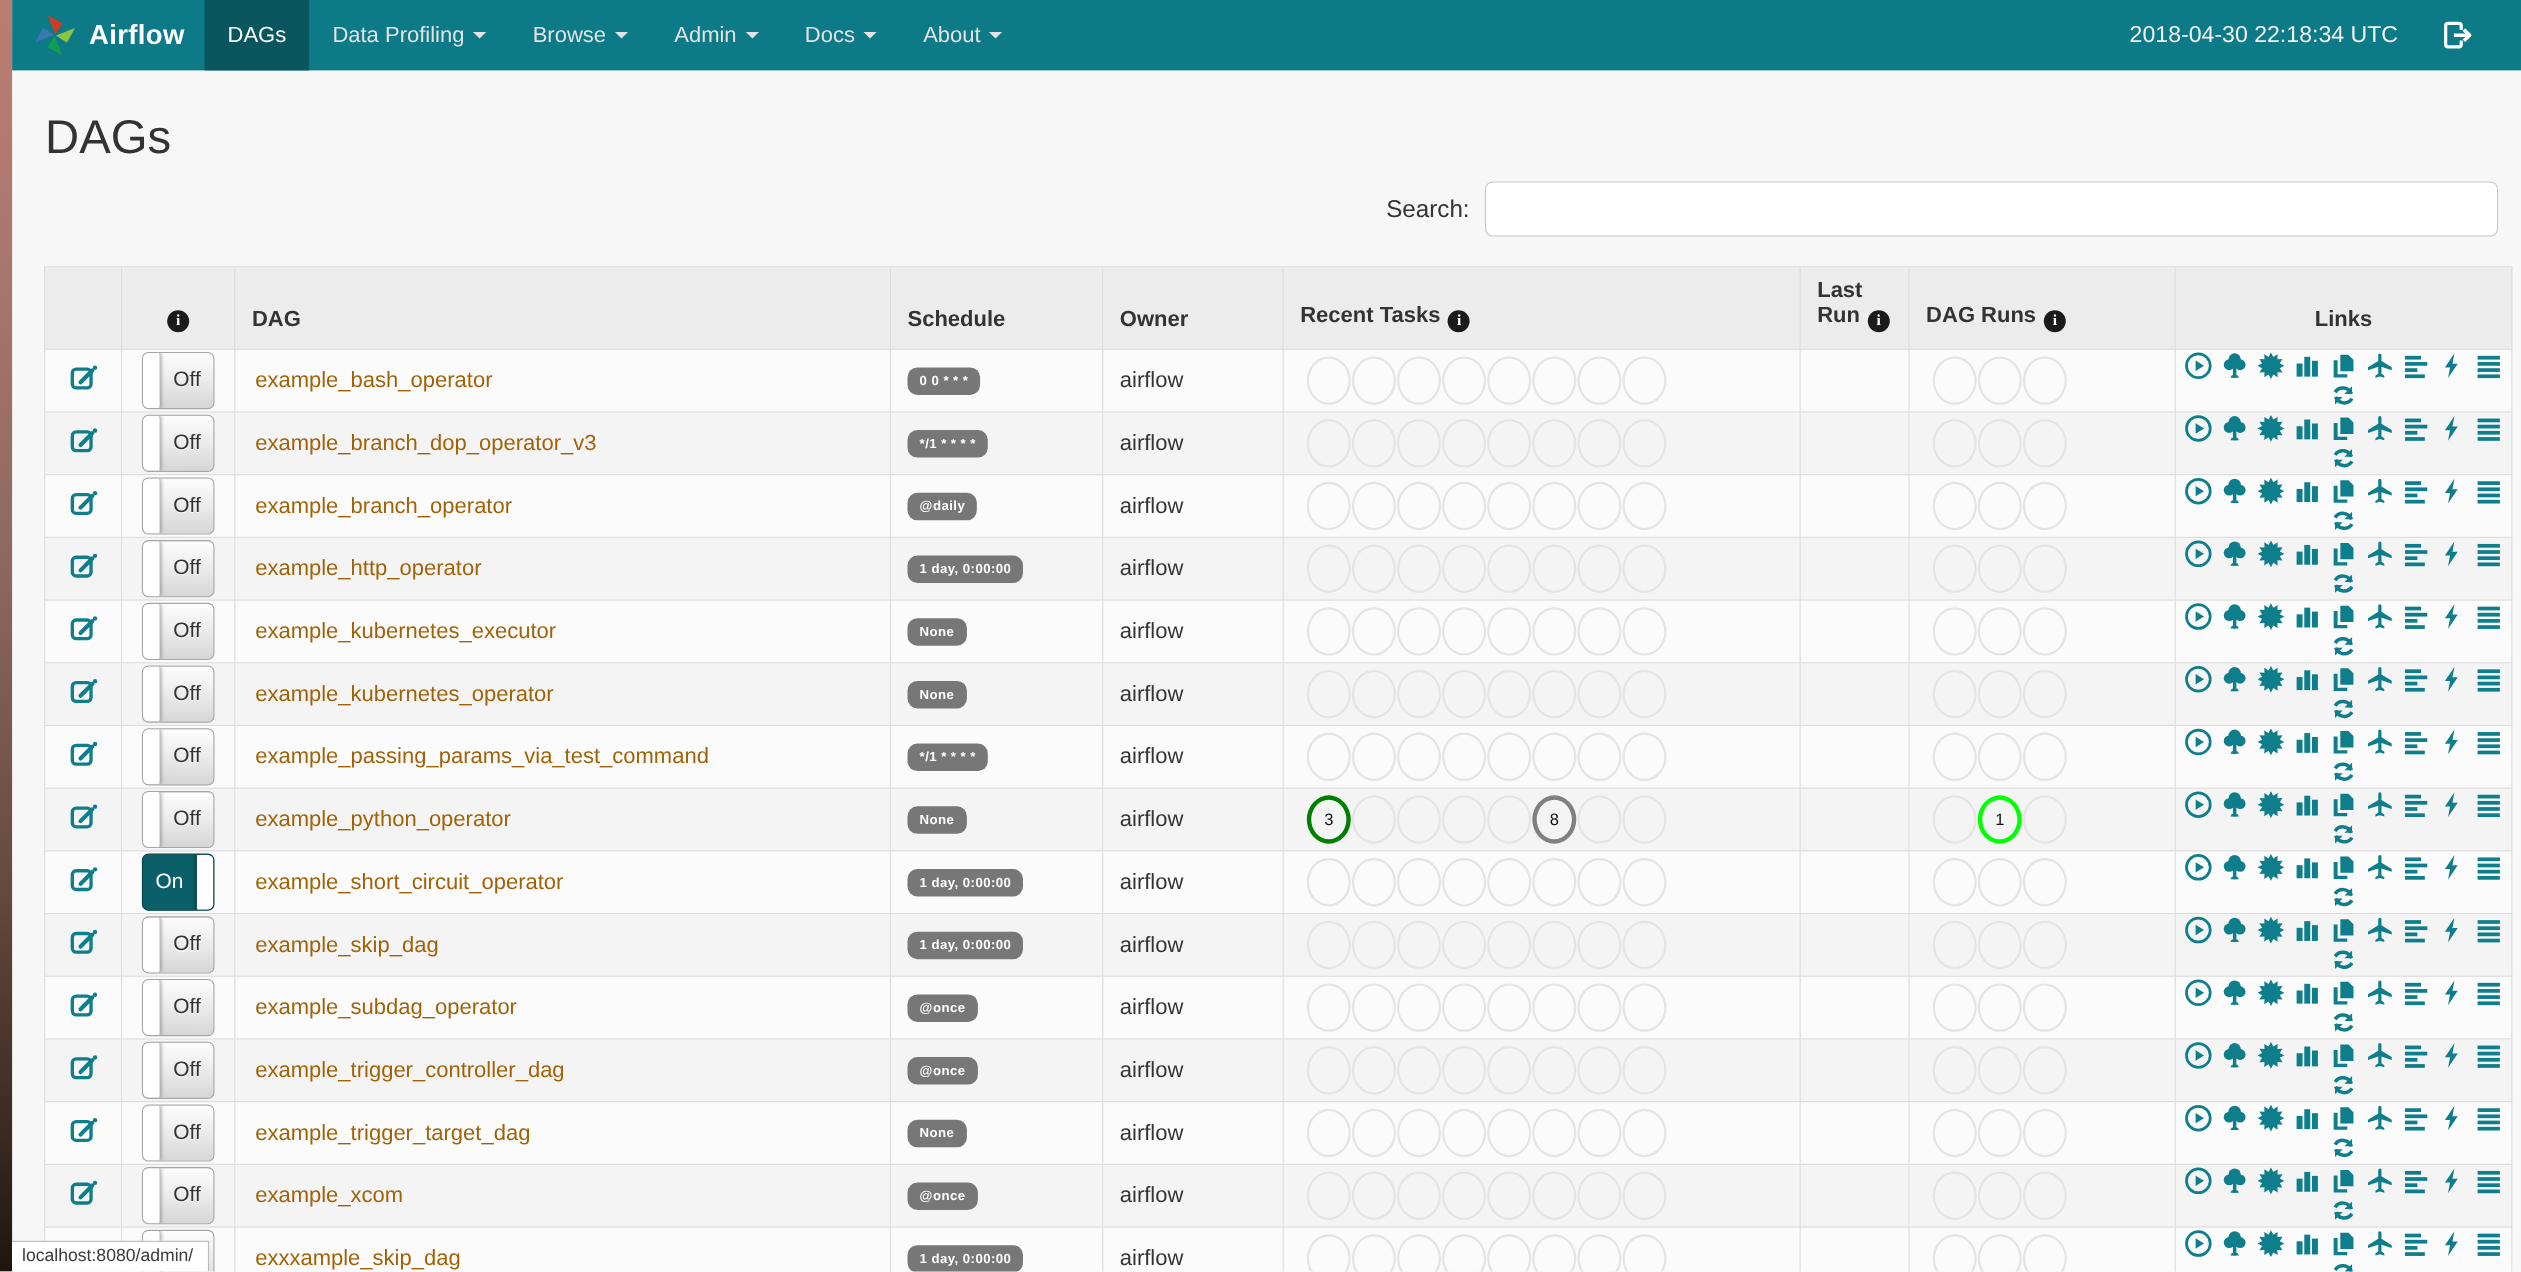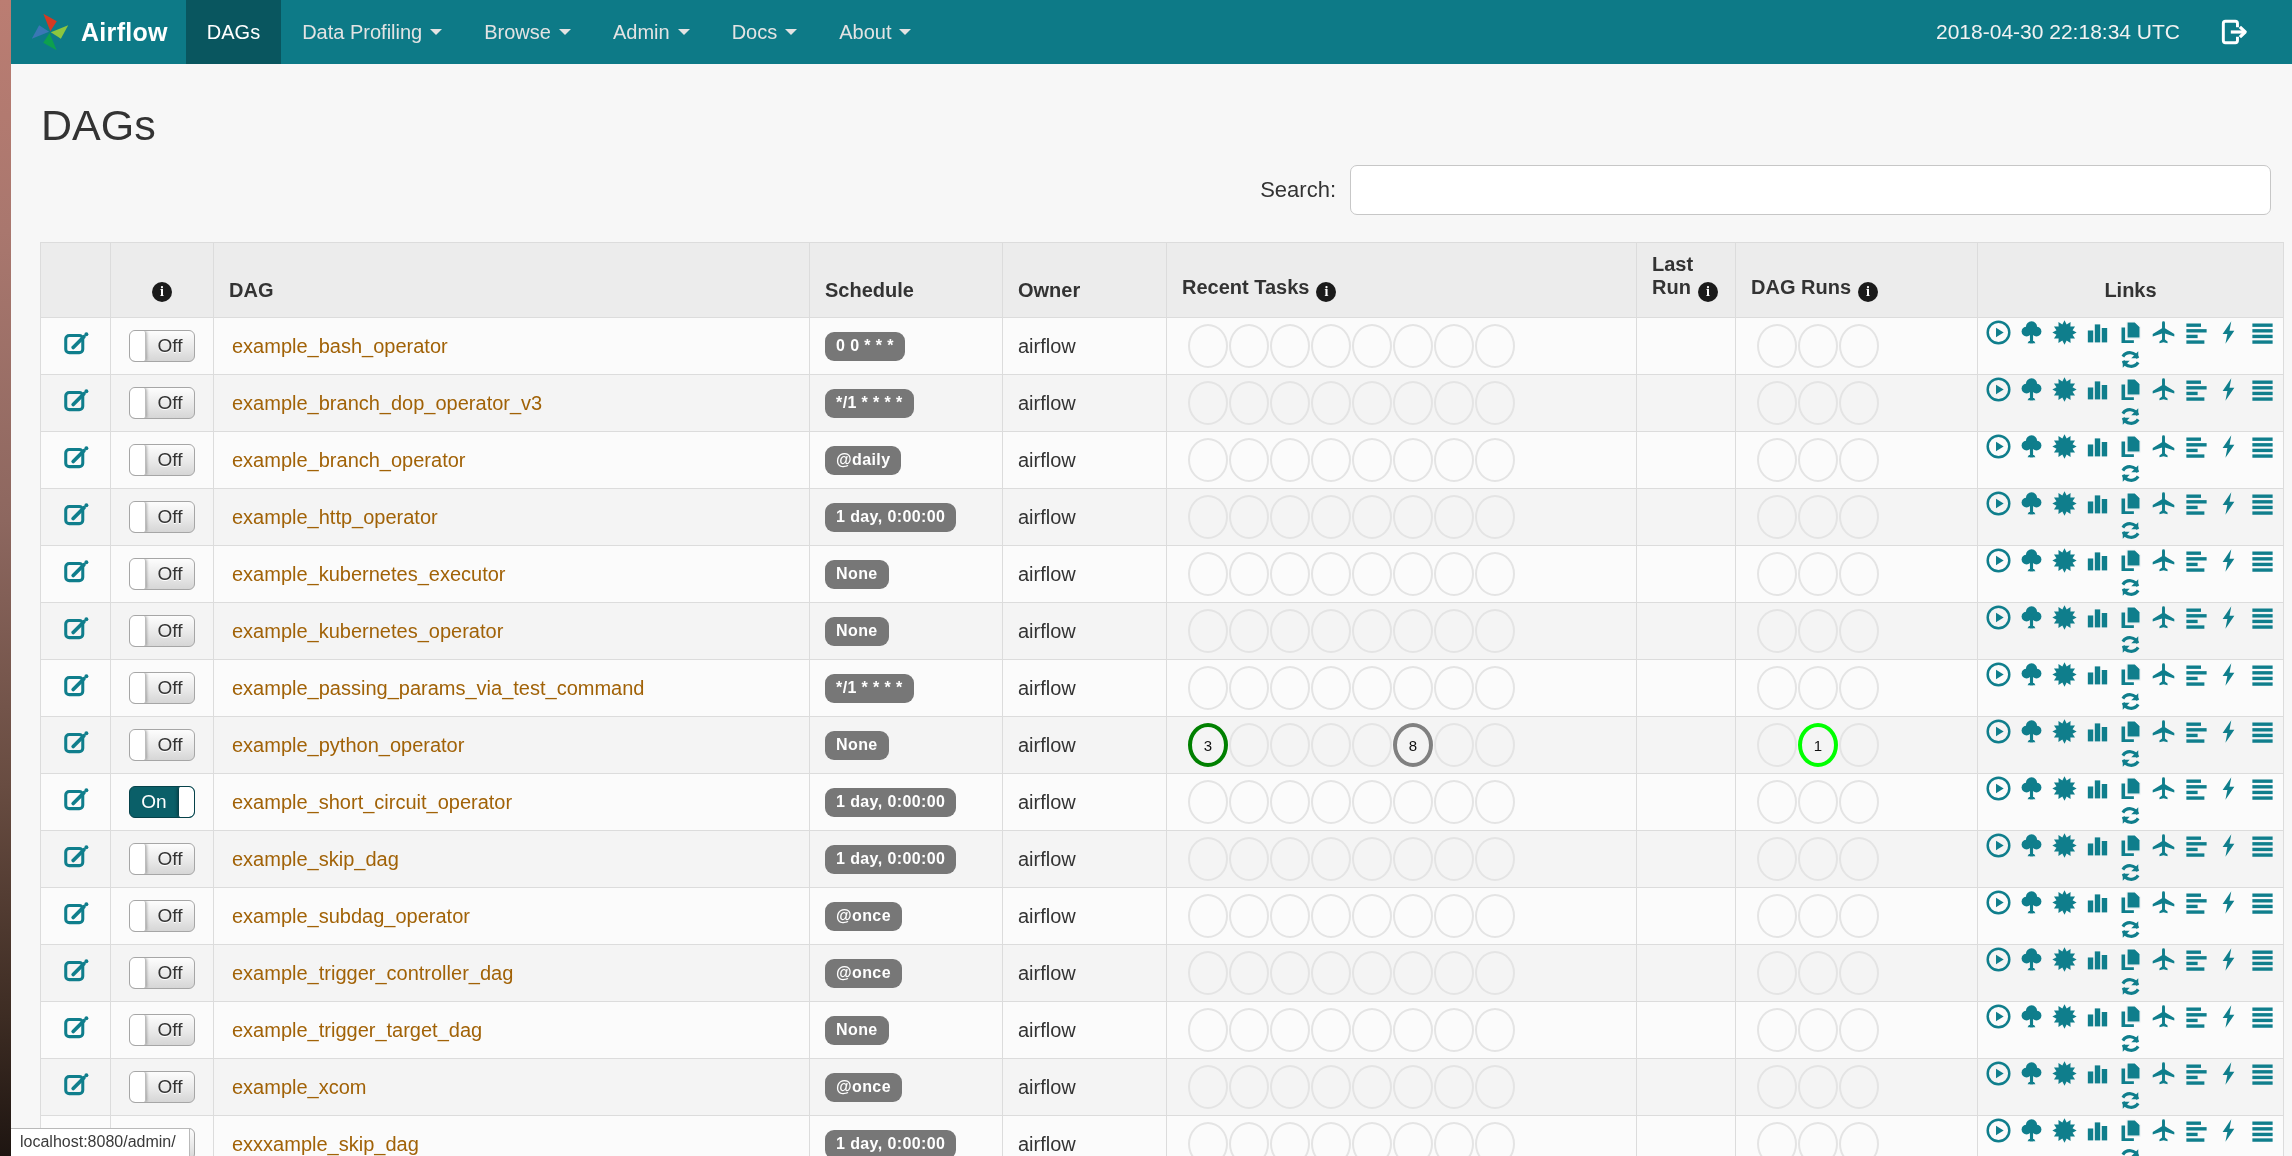--- a/index.html
+++ b/index.html
@@ -36,32 +36,32 @@
   table.dags th,table.dags td{border:1px solid #dcdcdc;box-sizing:border-box;}
   thead th{background:#ececec;font-size:20px;font-weight:700;color:#333;text-align:left;
     vertical-align:bottom;padding:10px 6px 15px 15px;height:75px;border-bottom-width:2px;border-bottom-color:#cdcdcd;}
   thead th.center{text-align:center;padding-left:6px;}
   tbody tr{height:56px;background:#fbfbfb;}
   tbody tr:nth-child(even){background:#f4f4f4;}
   td.c-edit{text-align:center;}
   .edit-link{display:inline-block;width:28px;height:28px;color:#0f7e8c;cursor:pointer;}
   .edit-link svg{width:28px;height:28px;display:block;margin:0 auto;}
   td.c-toggle{text-align:center;}
-  .toggle{display:inline-flex;width:66px;height:32px;border-radius:6px;box-sizing:border-box;overflow:hidden;cursor:pointer;vertical-align:middle;}
+  .toggle{display:inline-flex;width:66px;height:52px;border-radius:6px;box-sizing:border-box;overflow:hidden;cursor:pointer;vertical-align:middle;}
   .toggle .lbl{flex:1;display:flex;align-items:center;justify-content:center;font-size:19px;font-weight:400;}
   .toggle.off{border:1px solid #a6a6a6;background:linear-gradient(180deg,#fdfdfd 0%,#e9e9e9 55%,#d6d6d6 100%);}
   .toggle.off .knob{width:15px;height:100%;background:#fff;border-right:1px solid #bdbdbd;border-radius:5px 2px 2px 5px;box-shadow:1px 0 3px rgba(0,0,0,.28);}
   .toggle.off .lbl{color:#333;text-shadow:0 1px 0 #fff;}
   .toggle.on{border:1px solid #06424a;background:#0a5f68;justify-content:space-between;}
   .toggle.on .knob{width:15px;height:100%;background:#fff;border-left:1px solid #06424a;border-radius:2px 5px 5px 2px;box-shadow:-1px 0 3px rgba(0,0,0,.3);}
   .toggle.on .lbl{color:#fff;}
   td.c-dag{padding-left:18px;}
   .dag-link{color:#a16207;font-size:20px;text-decoration:none;cursor:pointer;}
   td.c-sched{padding-left:15px;}
-  .badge{display:inline-block;background:#777;color:#fff;font-size:16px;font-weight:700;padding:5px 11px 6px;border-radius:9px;letter-spacing:.4px;white-space:nowrap;}
+  .badge{display:inline-block;background:#777;color:#fff;font-size:12px;font-weight:700;padding:5px 11px 6px;border-radius:9px;letter-spacing:.4px;white-space:nowrap;}
   td.c-owner{padding-left:15px;font-size:20px;color:#333;}
   td.c-recent,td.c-runs{padding-left:21px;}
   .circle{display:inline-flex;align-items:center;justify-content:center;width:40px;height:44px;
     border:2px solid #e4e4e4;border-radius:50%;margin-right:1px;vertical-align:middle;
     font-size:15px;color:#111;background:transparent;box-sizing:border-box;}
   .circle.marked{border-width:4px;}
   td.c-lastrun{}
   td.c-links{text-align:center;}
   .link-icon{display:inline-block;width:27px;height:27px;margin:0 3px;color:#0f7e8c;vertical-align:middle;cursor:pointer;}
   .link-icon svg{width:27px;height:27px;display:block;}

